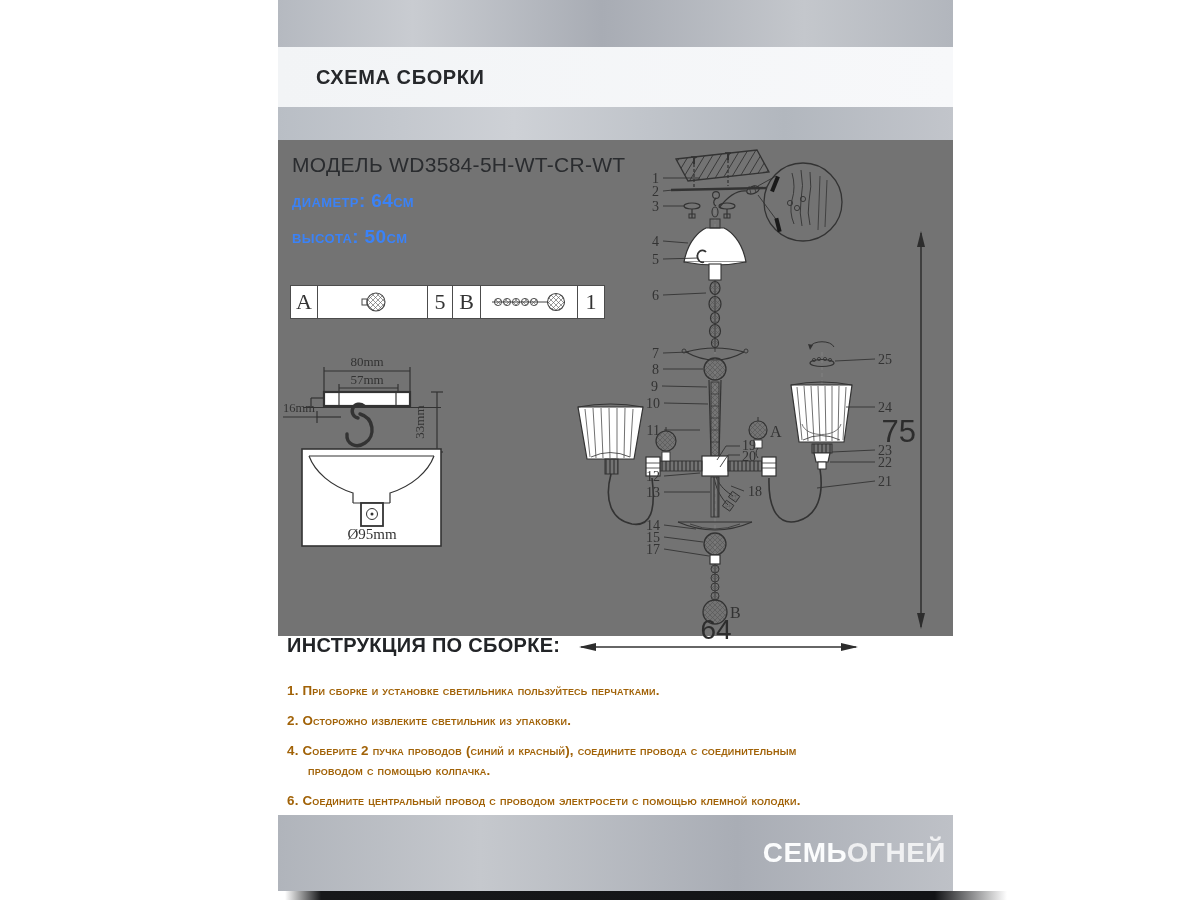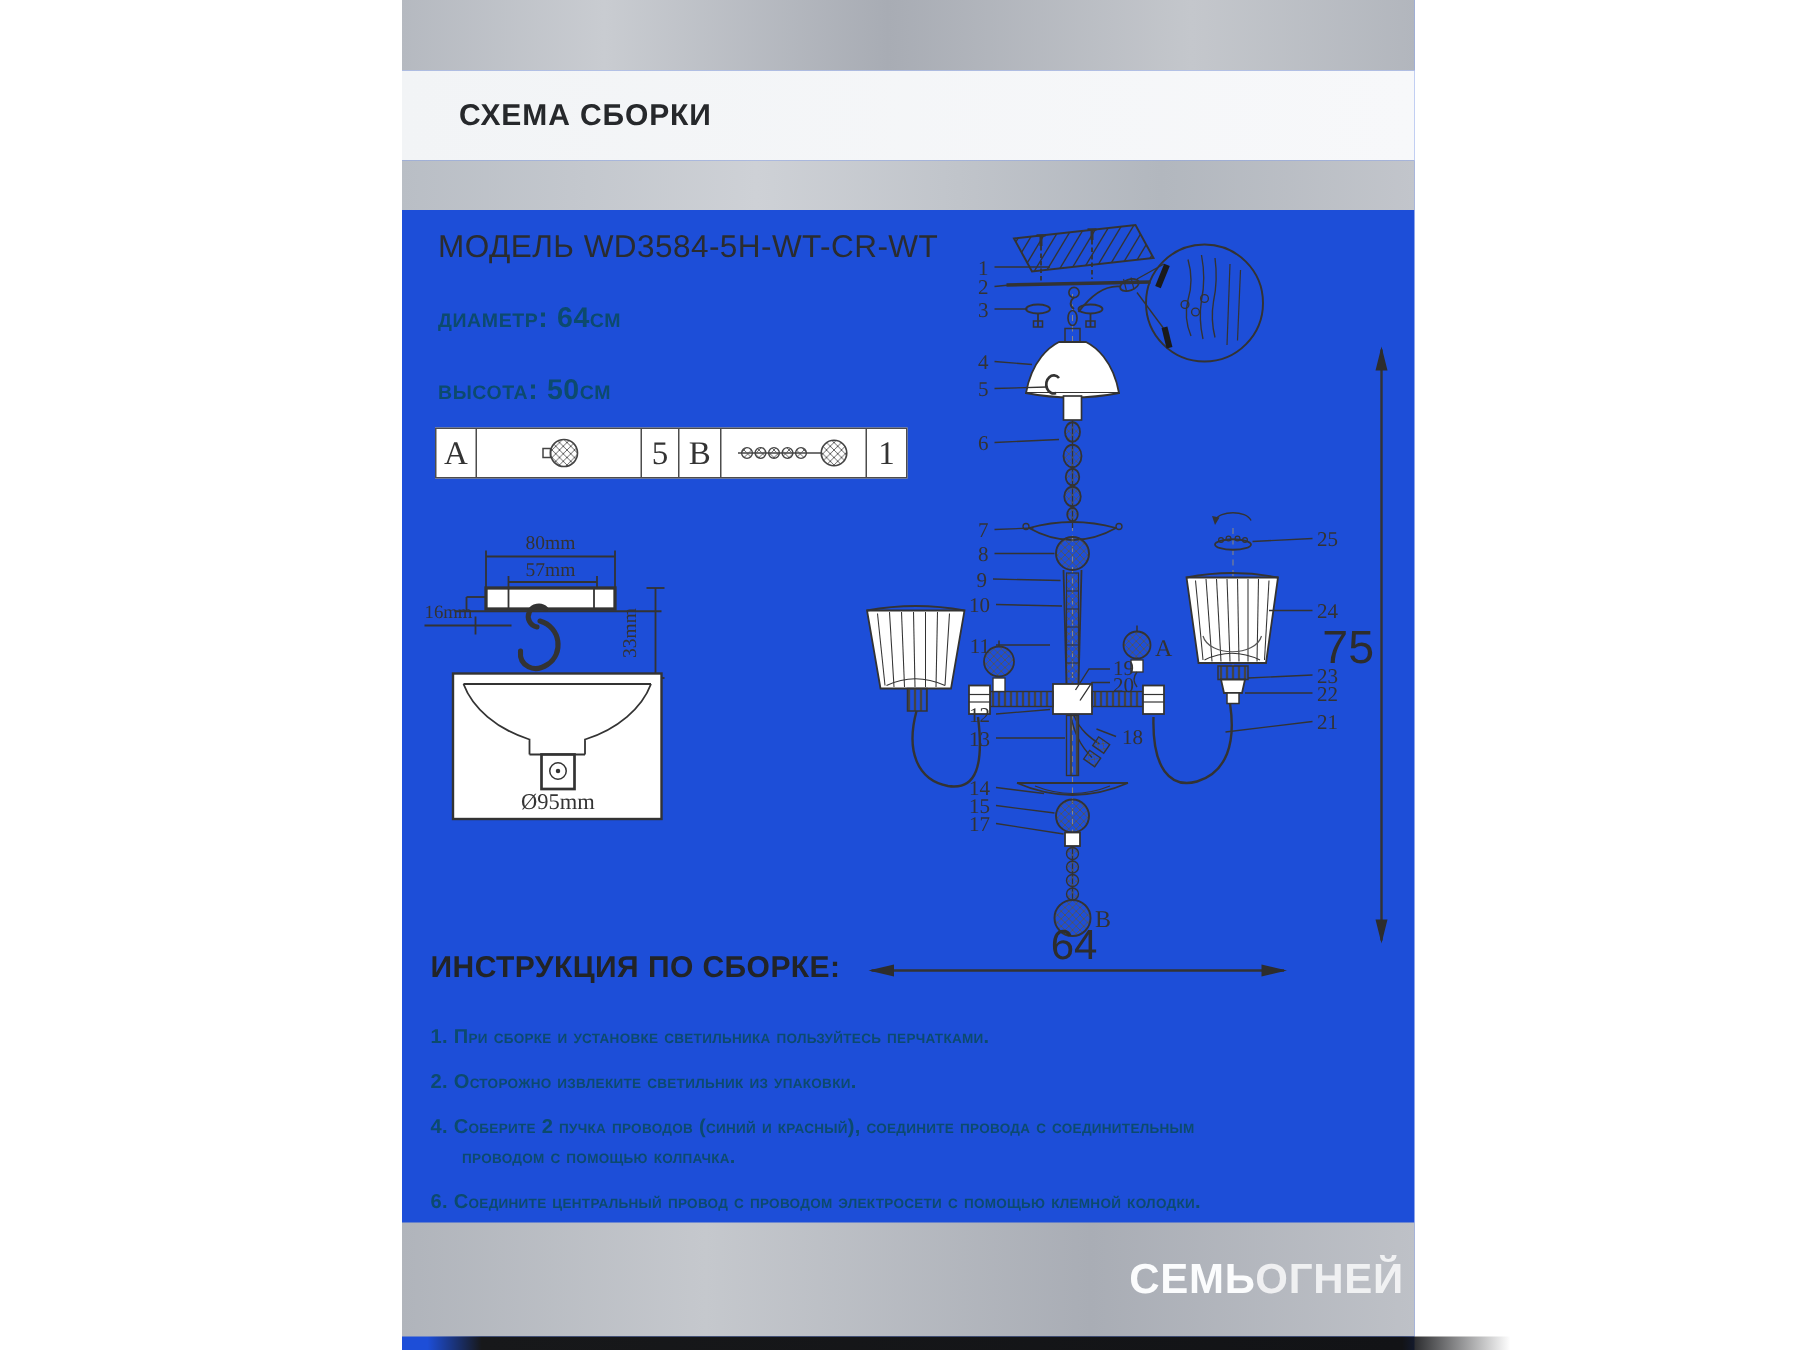--- a/index.html
+++ b/index.html
@@ -1,47 +1,47 @@
 <!DOCTYPE html>
 <html><head>
 <meta charset="utf-8">
 <style>
   html,body{margin:0;padding:0}
   body{width:1200px;height:900px;position:relative;background:#fff;overflow:hidden;
        font-family:"Liberation Sans",sans-serif;color:#2c2e31}
-  .sheet{position:absolute;left:268px;top:0;width:675px;height:900px;background:#1d4ed8}
+  .sheet{position:absolute;left:278px;top:0;width:675px;height:636px;background:#737373}
   .band-top{position:absolute;left:0;top:0;width:100%;height:47px;
      background:linear-gradient(90deg,#b5b9c0,#c9ccd1 20%,#a8acb4 48%,#c4c7cc 78%,#b2b6bd)}
   .title-strip{position:absolute;left:0;top:47px;width:100%;height:60px;
      background:linear-gradient(90deg,#f2f4f6,#f7f8fa);display:flex;align-items:center}
   .title-strip .t{margin-left:38px;font-size:20px;font-weight:bold;letter-spacing:.6px;color:#26282b}
   .band-mid{position:absolute;left:0;top:107px;width:100%;height:33px;
      background:linear-gradient(90deg,#b9bec5,#ced1d6 35%,#b2b7be 75%,#c2c5cb)}
   .band-bottom{position:absolute;left:0;top:815px;width:100%;height:76px;box-sizing:border-box;
      background:linear-gradient(90deg,#b0b4bb,#c5c8cd 30%,#a9adb5 68%,#bec1c7);
      display:flex;align-items:center;justify-content:flex-end;padding-right:7px}
   .wm{font-size:28px;letter-spacing:.5px;white-space:nowrap}
   .wm .b{font-weight:bold;color:#fbfcfd}
   .wm .l{font-weight:bold;color:rgba(255,255,255,.78)}
   .band-dark{position:absolute;left:285px;top:891px;width:722px;height:9px;
      background:linear-gradient(90deg,rgba(18,19,21,0),#17181a 5%,#121316 90%,rgba(18,19,21,0))}
   .model{position:absolute;left:292px;top:153px}
   .model .name{font-size:21px;font-weight:normal;letter-spacing:.3px;color:#2a2c2f}
-  .model .spec{font-size:19px;line-height:24px;margin-top:24px;font-weight:bold;
-     font-variant:small-caps;letter-spacing:.4px;color:#0c4a6e}
+  .model .spec{font-size:19px;line-height:24px;margin-top:12px;font-weight:bold;
+     font-variant:small-caps;letter-spacing:.4px;color:#3b82f6}
   .ptable{position:absolute;left:290px;top:285px;height:34px;display:flex;
      border:1.4px solid #4c4c4c;box-sizing:border-box;background:#fff}
   .ptable .cell{display:flex;align-items:center;justify-content:center;box-sizing:border-box;
      border-right:1.4px solid #4c4c4c;font-family:"Liberation Serif",serif;font-size:22px;color:#333}
   .ptable .cell:last-child{border-right:none}
   .instr{position:absolute;left:287px;top:634px;width:660px}
   .instr .ititle{font-size:20px;font-weight:bold;letter-spacing:.3px;color:#222427}
   .instr ol{list-style:none;margin:24px 0 0;padding:0}
   .instr li{font-size:13.4px;font-weight:bold;font-variant:small-caps;letter-spacing:.2px;
-     color:#0c4a6e;margin-bottom:10px;padding-left:21px;text-indent:-21px;
+     color:#a16207;margin-bottom:10px;padding-left:21px;text-indent:-21px;
      white-space:pre-line;line-height:1.5}
   svg.diagram{position:absolute;left:0;top:0;pointer-events:none}
   svg .pn{font-family:"Liberation Serif",serif;font-size:14px;fill:#333}
   svg .pn2{font-family:"Liberation Serif",serif;font-size:16px;fill:#333}
   svg .mm{font-family:"Liberation Serif",serif;font-size:13px;fill:#333}
   svg .dim{font-family:"Liberation Sans",sans-serif;font-size:28px;fill:#2d2d2d}
 </style>
 </head>
 <body>
 

